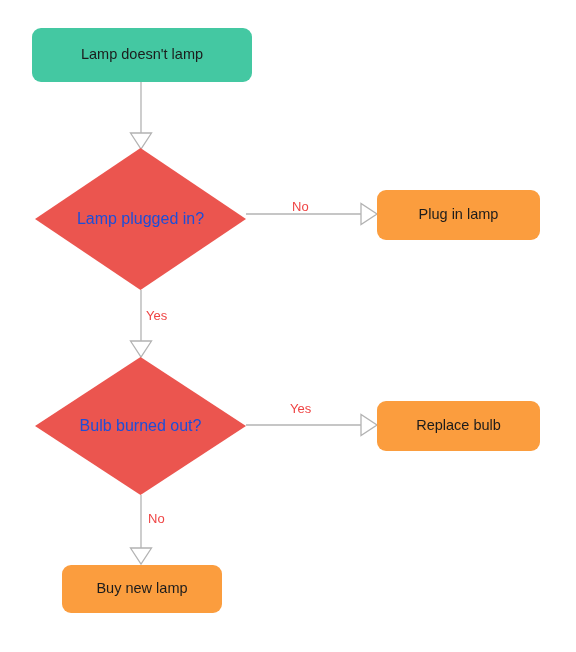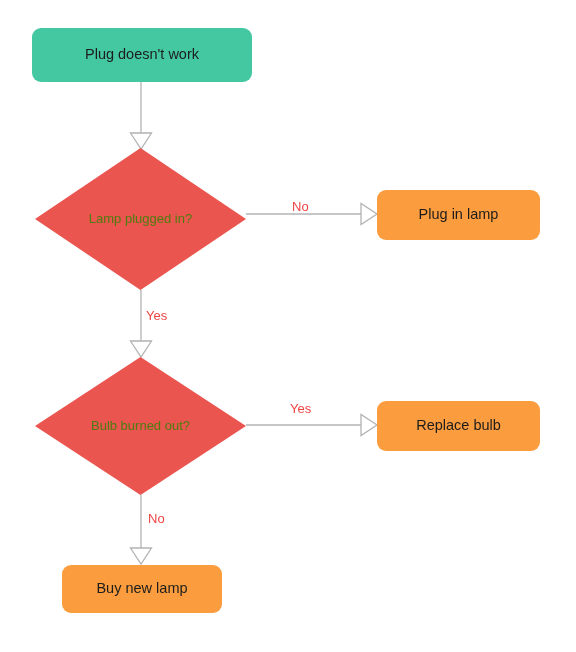--- a/index.html
+++ b/index.html
@@ -72,22 +72,22 @@
     left: 0;
     top: 0;
     width: 100%;
     height: 100%;
     background: #eb554f;
     clip-path: polygon(50% 0%, 100% 50%, 50% 100%, 0% 50%);
   }
   .diamond .node-label {
     position: relative;
     z-index: 2;
-    font-size: 13px;
-    color: #4d7c0f;
+    font-size: 16px;
+    color: #1d4ed8;
   }
 
   
   .edge-label {
     position: absolute;
     font-size: 13px;
     color: #ef4444;
     white-space: nowrap;
   }
 </style>
@@ -108,21 +108,21 @@
     <polygon points="130.5,341 151.5,341 141,357" fill="#ffffff" stroke="#b3b3b3" stroke-width="1.3"></polygon>
 
     <line x1="246" y1="425" x2="361" y2="425" stroke="#b3b3b3" stroke-width="1.3"></line>
     <polygon points="361,414.5 361,435.5 377,425" fill="#ffffff" stroke="#b3b3b3" stroke-width="1.3"></polygon>
 
     <line x1="141" y1="495" x2="141" y2="548" stroke="#b3b3b3" stroke-width="1.3"></line>
     <polygon points="130.5,548 151.5,548 141,564" fill="#ffffff" stroke="#b3b3b3" stroke-width="1.3"></polygon>
   </svg>
 
   <div class="node box box-start" style="left:32px; top:28px; width:220px; height:54px;">
-    <span class="node-label">Plug doesn't work</span>
+    <span class="node-label">Lamp doesn't lamp</span>
   </div>
 
   <div class="node diamond" style="left:35px; top:148px; width:211px; height:142px;">
     <span class="diamond-shape"></span>
     <span class="node-label">Lamp plugged in?</span>
   </div>
 
   <div class="node diamond" style="left:35px; top:357px; width:211px; height:138px;">
     <span class="diamond-shape"></span>
     <span class="node-label">Bulb burned out?</span>

